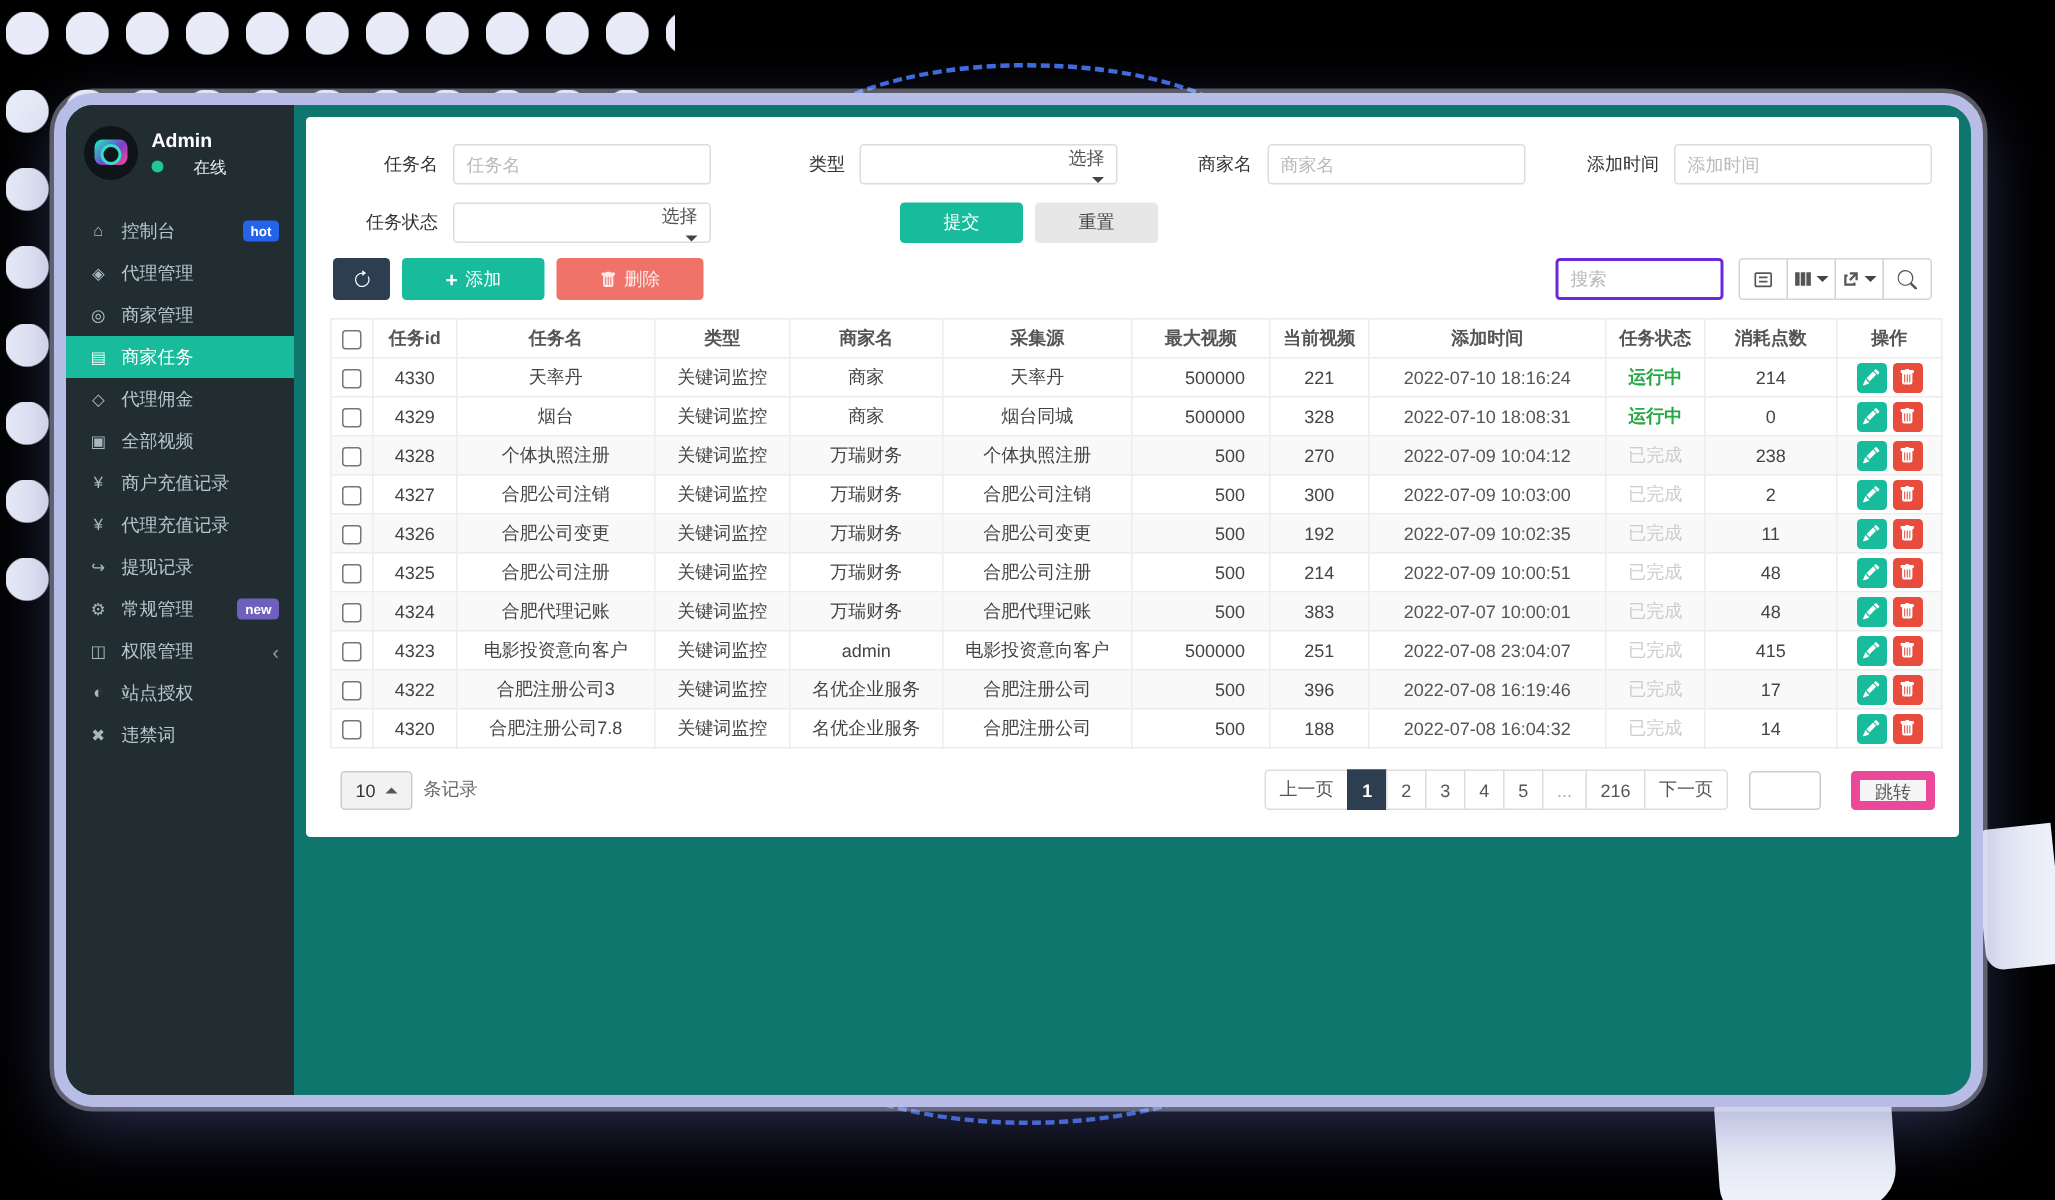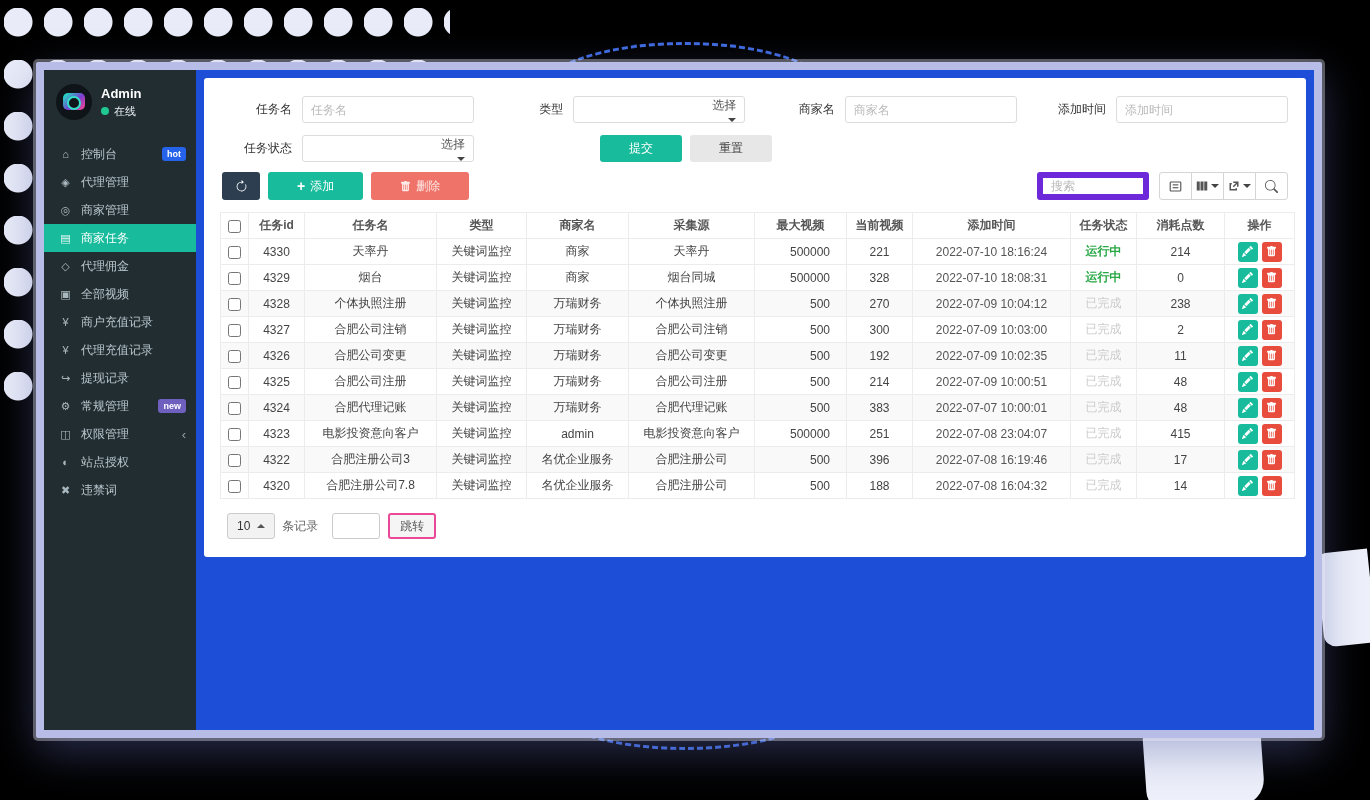--- a/index.html
+++ b/index.html
@@ -18,35 +18,35 @@
   .dash-ellipse { position:absolute; border:3px dashed #3f6ce0; border-radius:50%; z-index:1; }
   .dash-top { left:532px; top:42px; width:306px; height:112px; }
   .dash-bottom { left:532px; top:638px; width:306px; height:112px; }
   .swoosh { position:absolute; background:#eef1fa; z-index:1; }
   .swoosh-right { left:1320px; top:551px; width:52px; height:94px; border-radius:10px 0 0 12px; transform:rotate(-6deg); }
   .swoosh-bottom { left:1145px; top:732px; width:118px; height:76px; border-radius:4px 4px 26px 20px; transform:rotate(-4deg); }
 
   
   .window {
     position:absolute; left:36px; top:62px; width:1286px; height:676px; z-index:5;
-    border:8px solid #b7bde7; border-radius:2px; overflow:hidden;
-    background:#1d4ed8; display:flex;
+    border:8px solid #b7bde7; border-radius:26px; overflow:hidden;
+    background:#0f766e; display:flex;
     box-shadow:0 0 0 3px rgba(240,242,252,.35), 0 14px 44px rgba(90,100,170,.45);
   }
 
   
   .sidebar { width:152px; flex-shrink:0; background:#222d32; color:#b8c7ce; font-size:12px; }
   .user-panel { display:flex; align-items:center; gap:9px; padding:14px 10px 8px 12px; }
   .avatar { width:36px; height:36px; border-radius:50%; background:#0e1418; position:relative; flex-shrink:0; overflow:hidden; }
   .avatar-logo { position:absolute; left:7px; top:9px; width:22px; height:17px; border-radius:5px;
     background:linear-gradient(135deg,#25d6c4 10%,#7a3fd0 55%,#e0459c 90%); }
   .avatar-logo::after { content:""; position:absolute; left:4px; top:3px; width:10px; height:10px;
     border-radius:50%; background:#10161a; border:2px solid #35e0c8; }
   .user-name { color:#fff; font-weight:bold; font-size:13px; line-height:15px; }
-  .user-status { display:flex; align-items:center; gap:5px; font-size:11px; color:#e8eef0; margin-top:3px; }
+  .user-status { display:flex; align-items:center; gap:20px; font-size:11px; color:#e8eef0; margin-top:3px; }
   .status-dot { width:8px; height:8px; border-radius:50%; background:#1fc791; }
   .menu { margin-top:12px; }
   .menu-item { display:flex; align-items:center; height:28px; padding:0 10px 0 14px; gap:8px; cursor:pointer; }
   .menu-item.active { background:#18bc9c; color:#fff; }
   .mi-icon { width:15px; text-align:center; font-size:11px; opacity:.9; flex-shrink:0; }
   .mi-label { white-space:nowrap; }
   .badge { margin-left:auto; font-size:9px; font-weight:bold; color:#fff; padding:2px 5px; border-radius:3px; line-height:10px; }
   .badge.blue { background:#2563eb; }
   .badge.purple { background:#6f5fbe; }
   .chev { margin-left:auto; opacity:.75; font-size:13px; }
@@ -75,21 +75,21 @@
   .btn-reset { background:#e7e7e7; color:#444; margin-left:8px; }
 
   
   .toolbar { display:flex; align-items:center; margin:10px 2px 0; }
   .btn-refresh { width:38px; height:28px; background:#2c3e50; color:#fff; border:none; border-radius:3px;
     display:flex; align-items:center; justify-content:center; cursor:pointer; }
   .btn-add { background:#18bc9c; color:#fff; height:28px; margin-left:8px; }
   .btn-add .plus { font-size:14px; font-weight:bold; line-height:12px; }
   .btn-delete { background:#ef7368; color:rgba(255,255,255,.85); height:28px; margin-left:8px; }
   .toolbar-right { margin-left:auto; display:flex; align-items:center; }
-  .search-input { width:112px; height:28px; border:6px solid #6d28d9; border-radius:3px; padding:0 8px;
+  .search-input { width:112px; height:28px; border:2px solid #6d28d9; border-radius:3px; padding:0 8px;
     font-size:12px; color:#444; margin-right:10px;margin-left:26px; }
   .search-input::placeholder { color:#b9b9b9; }
   .btn-group { display:flex; }
   .btn-group .gbtn { width:33px; height:28px; background:#fff; border:1px solid #d5d5d5; margin-left:-1px;
     display:flex; align-items:center; justify-content:center; gap:3px; color:#555; cursor:pointer; }
   .btn-group .gbtn:first-child { border-radius:3px 0 0 3px; margin-left:0; }
   .btn-group .gbtn:last-child { border-radius:0 3px 3px 0; }
 
   
   table { width:100%; border-collapse:collapse; table-layout:fixed; margin-top:12px; font-size:12px; color:#444; }
@@ -115,22 +115,22 @@
   .page-size { display:inline-flex; align-items:center; gap:7px; border:1px solid #ccc; background:#f2f2f2;
     border-radius:3px; height:26px; padding:0 9px; margin:0 7px; color:#333; cursor:pointer; }
   .pagination { margin-left:auto; display:flex; align-items:center; }
   .page-item { min-width:27px; height:27px; padding:0 9px; border:1px solid #ddd; background:#fff; color:#555;
     display:flex; align-items:center; justify-content:center; margin-left:-1px; cursor:pointer; }
   .page-item:first-child { border-radius:3px 0 0 3px; margin-left:0; }
   .page-item:last-of-type { border-radius:0 3px 3px 0; }
   .page-item.active { background:#2c3e50; border-color:#2c3e50; color:#fff; font-weight:bold; }
   .page-item.ellipsis { color:#aaa; cursor:default; }
   .jump-input { width:48px; height:26px; border:1px solid #ccc; border-radius:3px; margin-left:14px; padding:0 5px; font-size:12px; }
-  .btn-jump { height:26px; border:2px solid #ec4899; background:#f5f5f5; color:#555; border-radius:3px;
-    margin-left:8px; padding:0 10px; font-size:12px; cursor:pointer; }
+  .btn-jump { height:26px; border:6px solid #ec4899; background:#f5f5f5; color:#555; border-radius:3px;
+    margin-left:20px; padding:0 10px; font-size:12px; cursor:pointer; }
   svg { display:block; }
 </style>
 </head>
 <body>
 
 <div class="dots"></div>
 <div class="dash-ellipse dash-top"></div>
 <div class="dash-ellipse dash-bottom"></div>
 <div class="swoosh swoosh-right"></div>
 <div class="swoosh swoosh-bottom"></div>
@@ -592,19 +592,30 @@
             </tr>
           </tbody>
       </table>
 
       <div class="tfooter">
         <span class="page-size">
           <span>10</span>
           <span class="caret-up"></span>
         </span>
         <span>条记录</span>
+        <div class="pagination" id="pagination">
+            <div class="page-item">上一页</div>
+            <div class="page-item active">1</div>
+            <div class="page-item">2</div>
+            <div class="page-item">3</div>
+            <div class="page-item">4</div>
+            <div class="page-item">5</div>
+            <div class="page-item ellipsis">...</div>
+            <div class="page-item">216</div>
+            <div class="page-item">下一页</div>
+          </div>
         <input class="jump-input" style="">
         <button class="btn-jump">跳转</button>
       </div>
 
     </div>
   </div>
 </div>
 
 </body></html>

